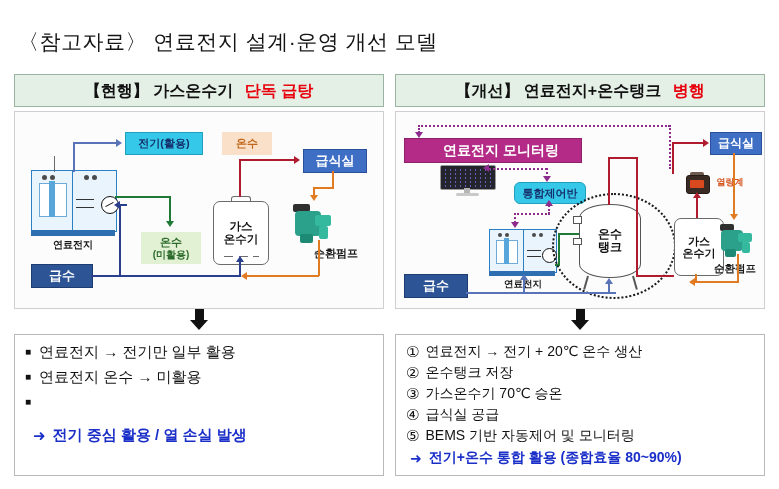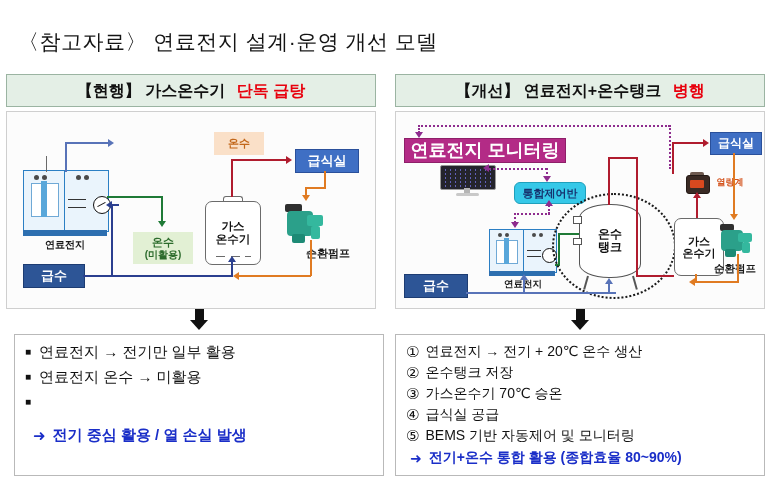--- a/index.html
+++ b/index.html
@@ -12,21 +12,21 @@
 
   
   .title{
     position:absolute;left:18px;top:28px;
     font-size:21px;font-weight:400;letter-spacing:.5px;color:#141414;
     white-space:nowrap;
   }
 
   
   .panel{position:absolute;top:74px;width:370px;}
-  .panel.left{left:6px;}
+  .panel.left{left:14px;}
   .panel.right{left:395px;}
 
   .panel-head{
     height:31px;line-height:31px;text-align:center;
     background:#e4efe6;border:1px solid #9bb4a2;
     font-size:16px;font-weight:bold;color:#111;white-space:nowrap;
   }
   .panel-head .hl{color:#e8000d;}
 
   .diagram{
@@ -189,20 +189,21 @@
       </div>
       <div class="fc-circle" style="left:86px;top:84px;width:16px;height:16px;"></div>
       <div class="fc-line" style="position:absolute;left:90px;top:92px;width:9px;background:#111;height:1.2px;transform:rotate(-28deg);"></div>
       <div class="fc-base" style="left:16px;top:118px;width:84px;height:6px;"></div>
       <div class="fc-top" style="left:39px;top:44px;height:16px;background:#6a6a6a;"></div>
       <div class="chip plain" style="left:26px;top:126px;width:64px;height:13px;font-size:10px;">연료전지</div>
 
       <div class="pipe v bluep" style="left:58px;top:30px;height:30px;"></div>
       <div class="pipe h bluep" style="left:58px;top:30px;width:44px;"></div>
       <div class="ah r c-bl" style="left:101px;top:27px;"></div>
+      <div class="chip cyan" style="left:110px;top:20px;width:76px;height:21px;">전기(활용)</div>
 
       <div class="pipe h greenp" style="left:100px;top:84px;width:56px;"></div>
       <div class="pipe v greenp" style="left:154px;top:84px;height:26px;"></div>
       <div class="ah d c-gr" style="left:151px;top:109px;"></div>
       <div class="chip green" style="left:126px;top:120px;width:58px;height:30px;flex-direction:column;">
         <span>온수</span>
         <span style="font-size:10px;">(미활용)</span>
       </div>
 
       <div class="chip peach" style="left:207px;top:20px;width:48px;height:21px;">온수</div>
@@ -282,21 +283,21 @@
       <span class="hl" style="margin-left:7px;">병행</span>
     </div>
 
     <div class="diagram">
 
       <div class="dot h" style="left:22px;top:13px;width:252px;"></div>
       <div class="dot v" style="left:273px;top:13px;height:44px;"></div>
       <div class="dot v" style="left:22px;top:13px;height:8px;"></div>
       <div class="ah d c-pu" style="left:19px;top:20px;"></div>
 
-      <div class="chip magenta" style="left:8px;top:26px;width:160px;height:23px;font-size:18px;">연료전지 모니터링</div>
+      <div class="chip magenta" style="left:8px;top:26px;width:160px;height:23px;font-size:14px;padding-left:16px;">연료전지 모니터링</div>
 
       <div class="monitor" style="left:44px;top:53px;width:54px;height:32px;">
         <div class="mon-screen" style="left:0;top:0;width:54px;height:23px;">
           <div class="mon-dots"></div>
         </div>
         <div class="mon-stand" style="left:24px;top:23px;width:6px;height:5px;"></div>
         <div class="mon-foot" style="left:16px;top:28px;width:23px;height:3px;"></div>
       </div>
 
       <div class="dot h" style="left:93px;top:56px;width:58px;"></div>

